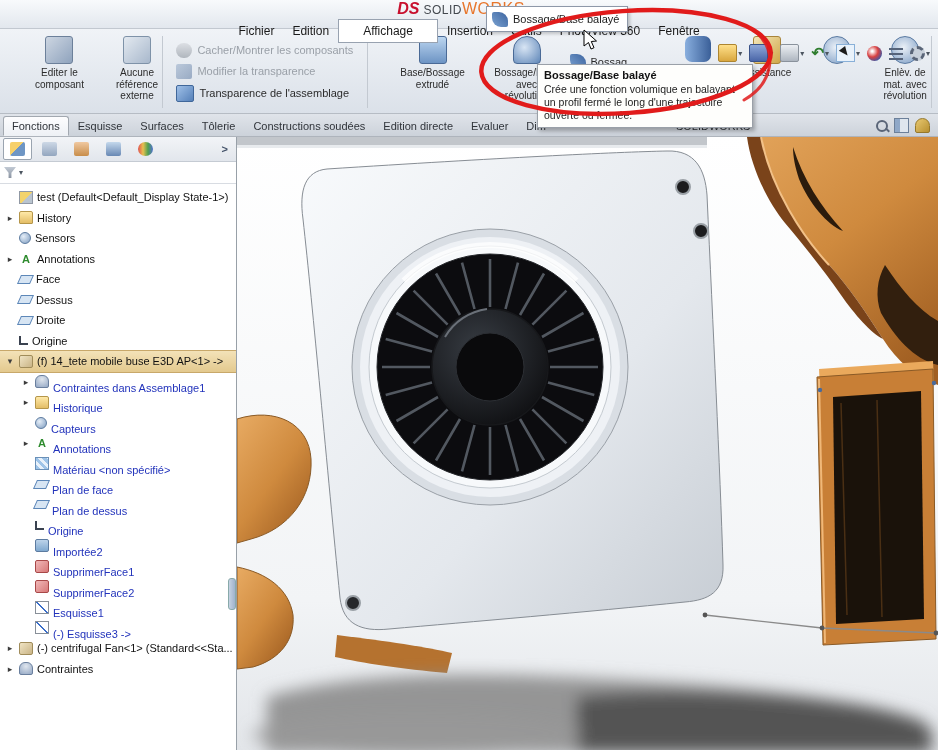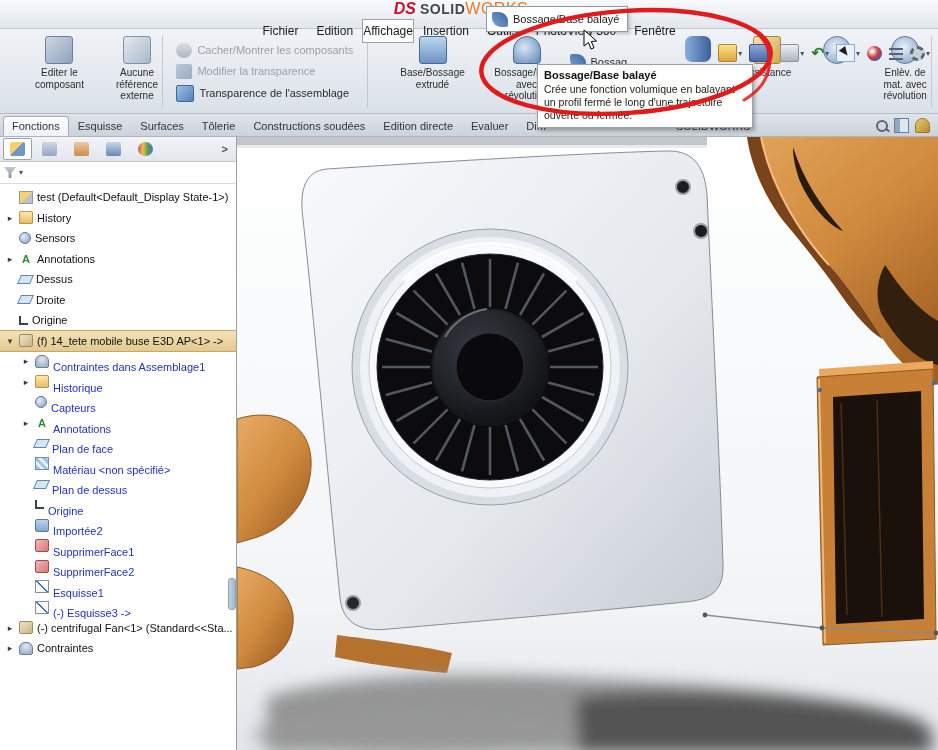--- a/index.html
+++ b/index.html
@@ -5,24 +5,24 @@
   html,body{margin:0;padding:0;width:938px;height:750px;overflow:hidden;
     font-family:"Liberation Sans", sans-serif;background:#fff;}
   .app{position:relative;width:938px;height:750px;}
 
   
   .menubar{height:28px;display:flex;align-items:center;gap:1px;
     background:linear-gradient(#f8fafc,#e2e7ee);border-bottom:1px solid #c2c8d0;
     padding:0 6px;position:relative;z-index:5;flex-direction:column;}
   .logo{display:flex;align-items:baseline;gap:4px;margin-right:16px;}
   .brand-ds{color:#c8102e;font-style:italic;font-weight:bold;font-size:16px;}
-  .brand-solid{color:#43484e;font-weight:bold;font-size:14px;letter-spacing:.5px;}
+  .brand-solid{color:#43484e;font-weight:normal;font-size:12px;letter-spacing:.5px;}
   .brand-works{color:#e8762c;font-weight:normal;font-size:16px;letter-spacing:.5px;}
   .menu{font-size:12px;color:#1a1a1a;padding:5px 9px;cursor:default;}
-  .menu.active{background:#fff;border:1px solid #98a2b0;padding:4px 0;}
+  .menu.active{background:#fff;border:1px solid #98a2b0;padding:4px 24px;}
   .quickbar{margin-left:auto;display:flex;align-items:center;gap:7px;padding-right:2px;}
   .qwrap{display:flex;align-items:center;gap:1px;}
   .qicon{width:17px;height:16px;display:inline-block;}
   .caret{font-size:8px;color:#4c5560;}
   [data-name="open-folder-icon"]{background:linear-gradient(180deg,#ffe08a,#d9a73f);border:1px solid #ad8530;border-radius:2px;}
   [data-name="save-icon"]{background:linear-gradient(180deg,#8fa8d8,#4a66a8);border:1px solid #3a5288;border-radius:2px;}
   [data-name="print-icon"]{background:linear-gradient(180deg,#eceff3,#aeb6c0);border:1px solid #8a929c;border-radius:2px;}
   [data-name="undo-icon"]{color:#2f7d2f;font-size:15px;font-weight:bold;line-height:15px;width:auto;background:none;}
   [data-name="select-arrow-icon"]{background:#e9f2fb;border:1px solid #89b0d8;position:relative;}
   [data-name="select-arrow-icon"]::after{content:"";position:absolute;left:5px;top:2px;
@@ -312,20 +312,25 @@
             <span class="tlabel" data-name="tree-item-label">Sensors</span>
           </div>
           <div class="trow" data-name="tree-item">
             <span class="arrow" data-name="expand-arrow-icon">▸</span>
             <span class="tico i-annotations" data-name="annotations-icon"></span>
             <span class="tlabel" data-name="tree-item-label">Annotations</span>
           </div>
           <div class="trow" data-name="tree-item">
             <span class="arrow" data-name="expand-arrow-icon"></span>
             <span class="tico i-plane" data-name="plane-icon"></span>
+            <span class="tlabel" data-name="tree-item-label">Face</span>
+          </div>
+          <div class="trow" data-name="tree-item">
+            <span class="arrow" data-name="expand-arrow-icon"></span>
+            <span class="tico i-plane" data-name="plane-icon"></span>
             <span class="tlabel" data-name="tree-item-label">Dessus</span>
           </div>
           <div class="trow" data-name="tree-item">
             <span class="arrow" data-name="expand-arrow-icon"></span>
             <span class="tico i-plane" data-name="plane-icon"></span>
             <span class="tlabel" data-name="tree-item-label">Droite</span>
           </div>
           <div class="trow" data-name="tree-item">
             <span class="arrow" data-name="expand-arrow-icon"></span>
             <span class="tico i-origin" data-name="origin-icon"></span>
@@ -351,27 +356,27 @@
             <span class="tico i-sensors" data-name="sensors-icon"></span>
             <span class="tlabel" data-name="tree-item-label">Capteurs</span>
           </div>
           <div class="trow ind1 blue" data-name="tree-item">
             <span class="arrow" data-name="expand-arrow-icon">▸</span>
             <span class="tico i-annotations" data-name="annotations-icon"></span>
             <span class="tlabel" data-name="tree-item-label">Annotations</span>
           </div>
           <div class="trow ind1 blue" data-name="tree-item">
             <span class="arrow" data-name="expand-arrow-icon"></span>
+            <span class="tico i-material" data-name="material-icon"></span>
+            <span class="tlabel" data-name="tree-item-label">Matériau &lt;non spécifié&gt;</span>
+          </div>
+          <div class="trow ind1 blue" data-name="tree-item">
+            <span class="arrow" data-name="expand-arrow-icon"></span>
             <span class="tico i-plane" data-name="plane-icon"></span>
             <span class="tlabel" data-name="tree-item-label">Plan de face</span>
-          </div>
-          <div class="trow ind1 blue" data-name="tree-item">
-            <span class="arrow" data-name="expand-arrow-icon"></span>
-            <span class="tico i-material" data-name="material-icon"></span>
-            <span class="tlabel" data-name="tree-item-label">Matériau &lt;non spécifié&gt;</span>
           </div>
           <div class="trow ind1 blue" data-name="tree-item">
             <span class="arrow" data-name="expand-arrow-icon"></span>
             <span class="tico i-plane" data-name="plane-icon"></span>
             <span class="tlabel" data-name="tree-item-label">Plan de dessus</span>
           </div>
           <div class="trow ind1 blue" data-name="tree-item">
             <span class="arrow" data-name="expand-arrow-icon"></span>
             <span class="tico i-origin" data-name="origin-icon"></span>
             <span class="tlabel" data-name="tree-item-label">Origine</span>

